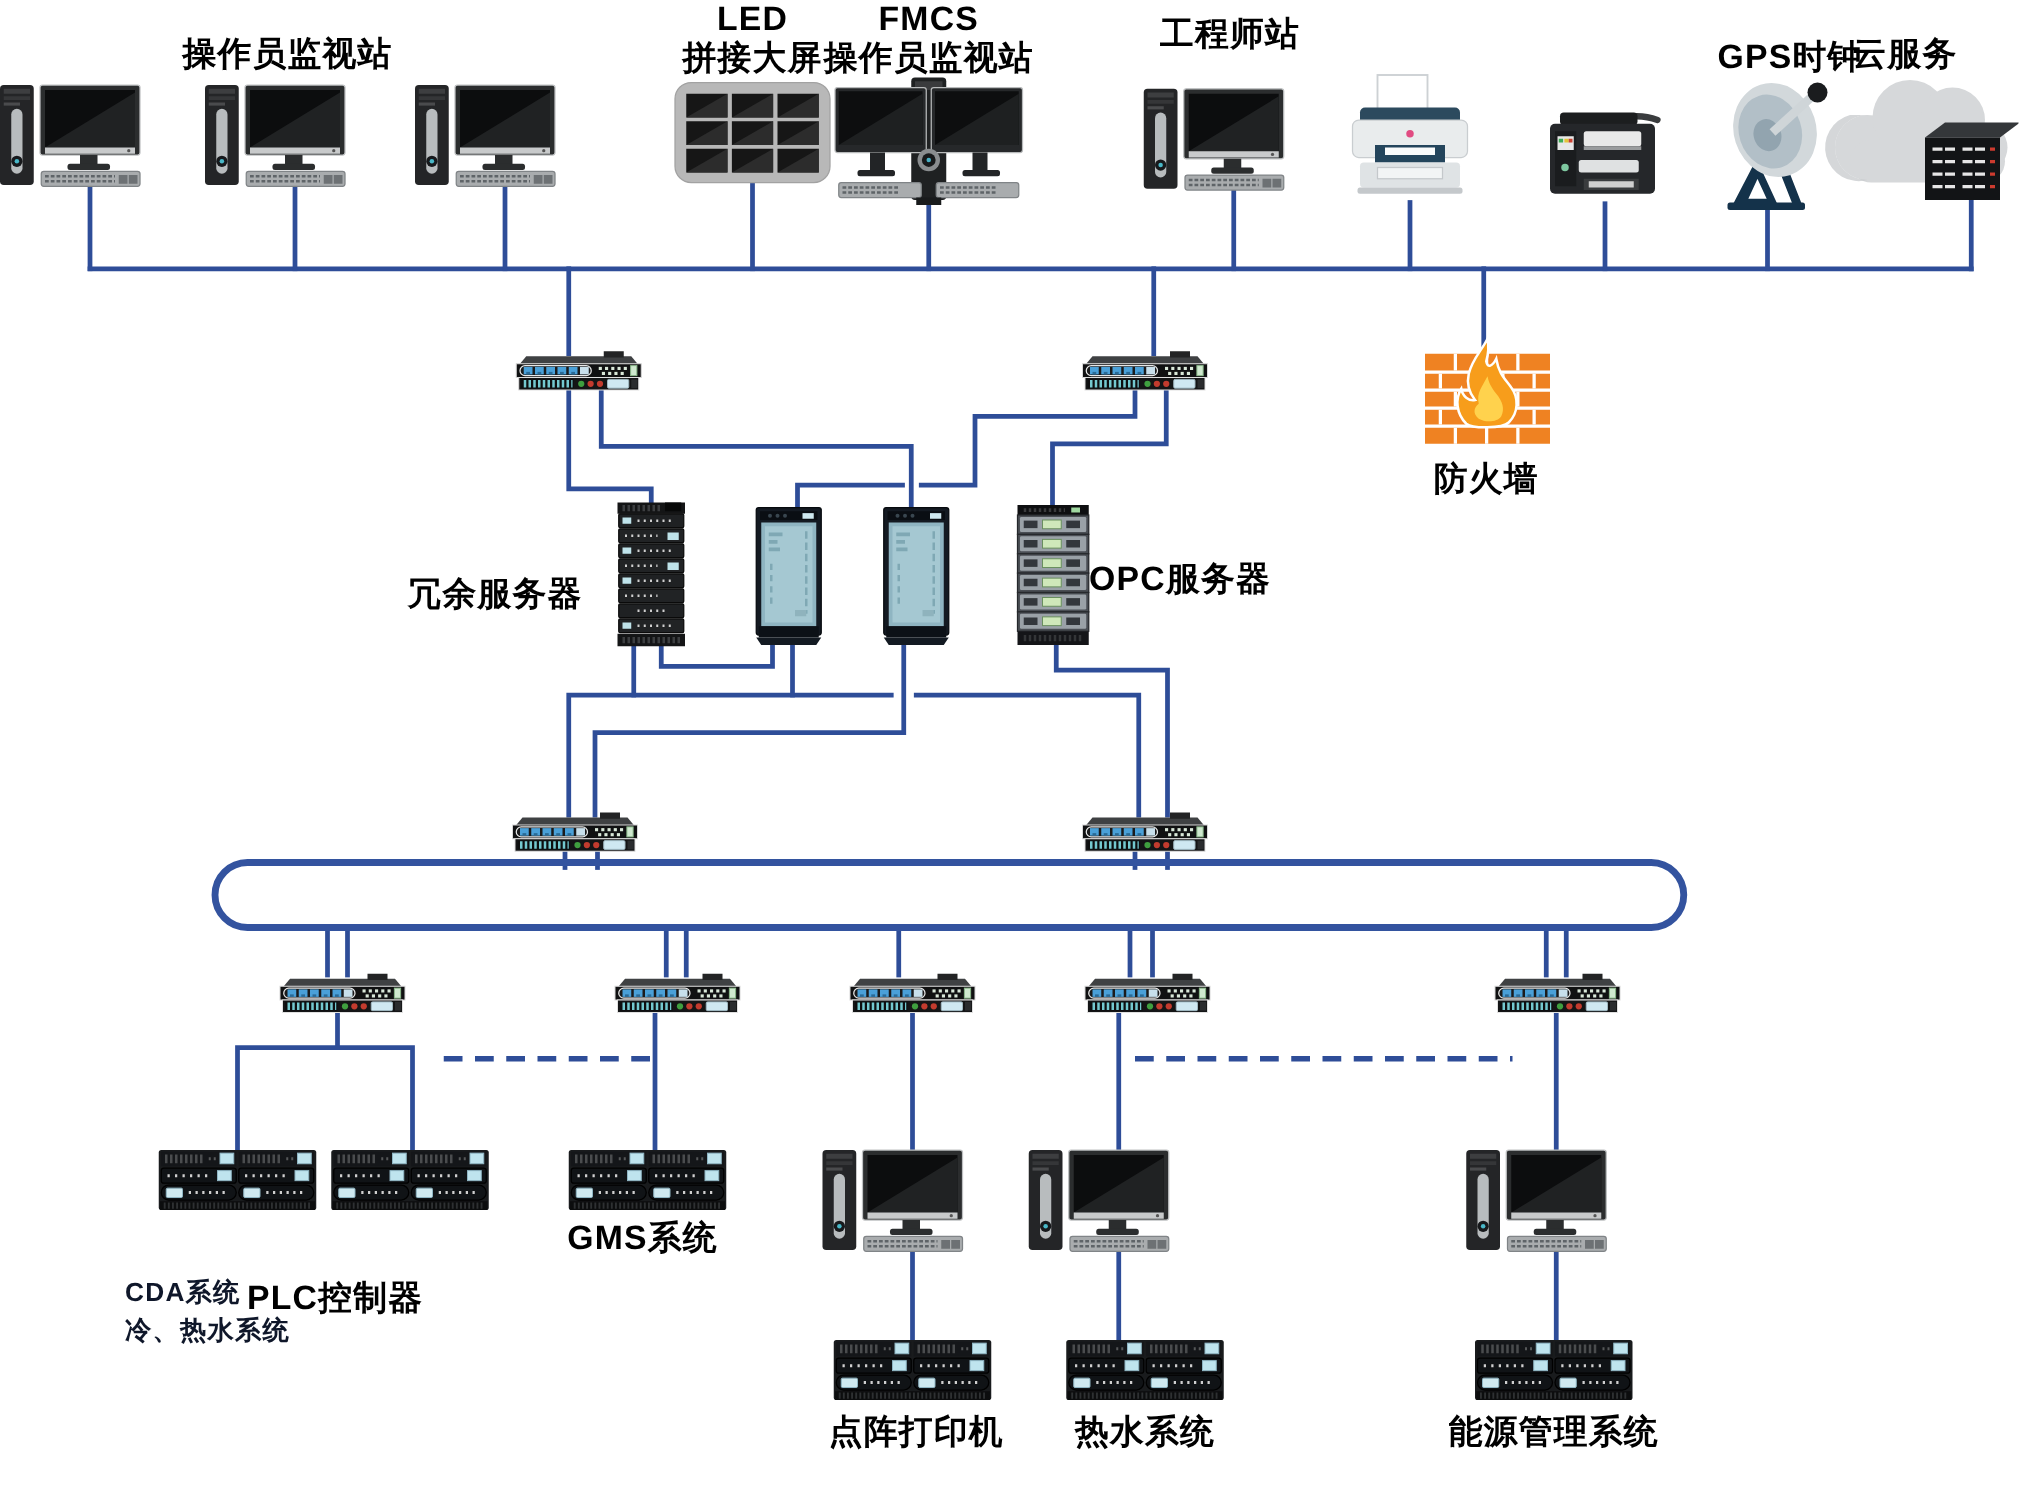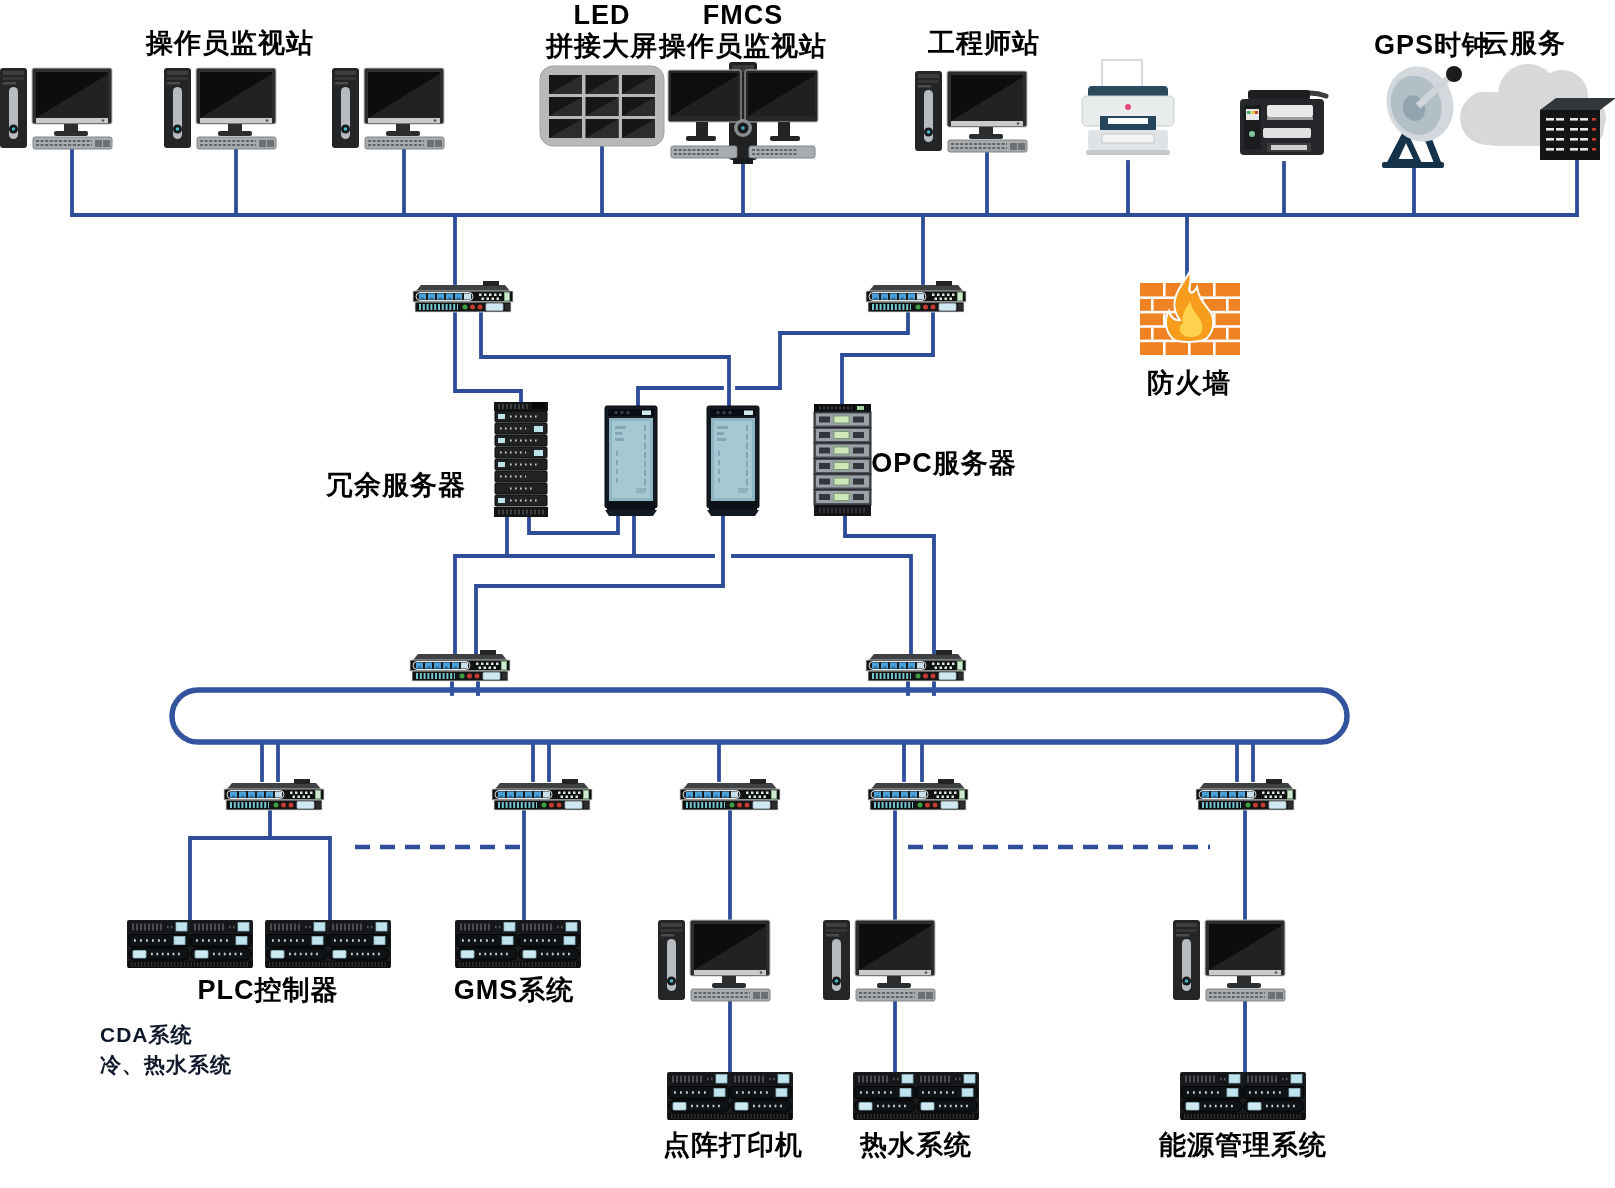--- a/index.html
+++ b/index.html
@@ -479,32 +479,32 @@
 <div class="lbl" style="left:602px;top:0px">
   <div>LED</div>
   <div>拼接大屏</div>
 </div>
 
 <div class="lbl" style="left:743px;top:0px">
   <div>FMCS</div>
   <div>操作员监视站</div>
 </div>
 
-<div class="lbl" style="left:984px;top:28px">工程师站</div>
+<div class="lbl" style="left:984px;top:12px">工程师站</div>
 
 
 
 <div class="lbl" style="left:1432px;top:30px">GPS时钟</div>
 <div class="lbl" style="left:1524px;top:28px">云服务</div>
 
 <div class="lbl" style="left:1189px;top:368px">防火墙</div>
-<div class="lbl" style="left:396px;top:470px">冗余服务器</div>
+<div class="lbl" style="left:396px;top:460px">冗余服务器</div>
 <div class="lbl" style="left:944px;top:448px">OPC服务器</div>
 
-<div class="lbl" style="left:268px;top:975px">PLC控制器</div>
+<div class="lbl" style="left:268px;top:1023px">PLC控制器</div>
 <div class="lbl" style="left:514px;top:975px">GMS系统</div>
 
 <div class="lbl-left" style="left:100px;top:1020px">
   <div>CDA系统</div>
   <div>冷、热水系统</div>
 </div>
 
 
 <div class="lbl" style="left:733px;top:1130px">点阵打印机</div>
 <div class="lbl" style="left:916px;top:1130px">热水系统</div>

